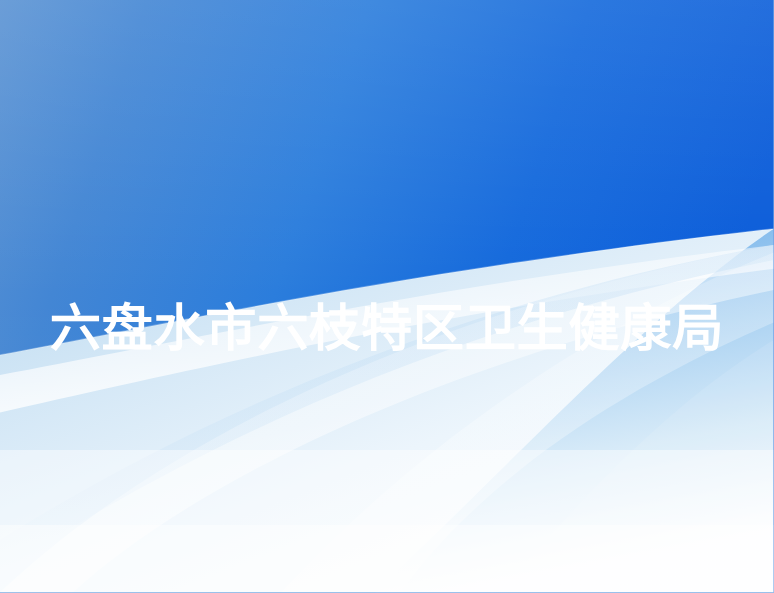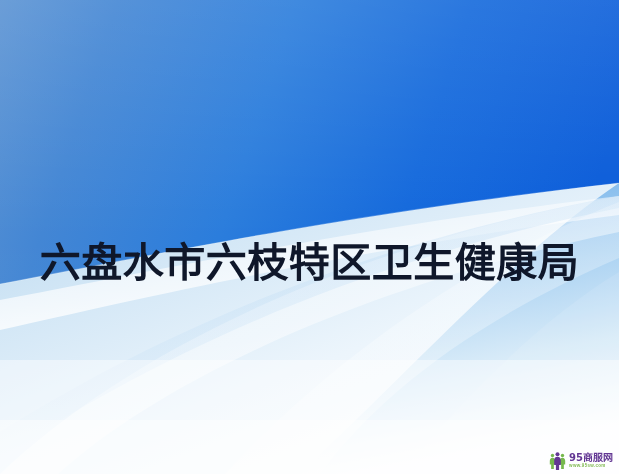--- a/index.html
+++ b/index.html
@@ -44,21 +44,21 @@
     position: absolute;
     top: 211px;
     left: 0;
     width: 619px;
     text-align: center;
     font-family: "DejaVu Sans", "Liberation Sans", sans-serif;
     font-weight: 700;
     font-size: 41px;
     line-height: 50px;
     letter-spacing: 0.5px;
-    color: #0f172a;
+    color: #ffffff;
     white-space: nowrap;
     -webkit-font-smoothing: antialiased;
   }
 
   #watermark {
     position: absolute;
     right: 6px;
     bottom: 4px;
     display: flex;
     align-items: center;
@@ -171,31 +171,14 @@
       <rect x="0" y="420" width="619" height="54" fill="#ffffff" opacity="0.45"></rect>
     </g>
 
     <path d="M0,284 C140,258 330,216 619,183" fill="none" stroke="#ffffff" stroke-opacity="0.25" stroke-width="1.2"></path>
   </svg>
 
   <div id="title-layer">
     <h1 id="banner-title">六盘水市六枝特区卫生健康局</h1>
   </div>
 
-  <div id="watermark">
-    <svg id="watermark-logo" viewBox="0 0 34 38" xmlns="http://www.w3.org/2000/svg">
-
-      <circle cx="7" cy="9" r="3.4" fill="#6fb544"></circle>
-      <path d="M7,13.5 C3.4,13.5 1.6,16.2 1.6,19.8 L1.6,27 L4.3,27 L4.3,36 L9.7,36 L9.7,27 L12.4,27 L12.4,19.8 C12.4,16.2 10.6,13.5 7,13.5 Z" fill="#6fb544"></path>
-
-      <circle cx="27" cy="9" r="3.4" fill="#6fb544"></circle>
-      <path d="M27,13.5 C23.4,13.5 21.6,16.2 21.6,19.8 L21.6,27 L24.3,27 L24.3,36 L29.7,36 L29.7,27 L32.4,27 L32.4,19.8 C32.4,16.2 30.6,13.5 27,13.5 Z" fill="#6fb544"></path>
-
-      <circle cx="17" cy="6.5" r="4" fill="#5b2d8e"></circle>
-      <path d="M17,11.6 C12.6,11.6 10.4,14.8 10.4,19.2 L10.4,28 L13.8,28 L13.8,38 L20.2,38 L20.2,28 L23.6,28 L23.6,19.2 C23.6,14.8 21.4,11.6 17,11.6 Z" fill="#5b2d8e"></path>
-    </svg>
-    <div id="watermark-textcol">
-      <span id="watermark-name">95商服网</span>
-      <span id="watermark-url">www.95sw.com</span>
-    </div>
-  </div>
 
 </div>
 
 </body></html>

